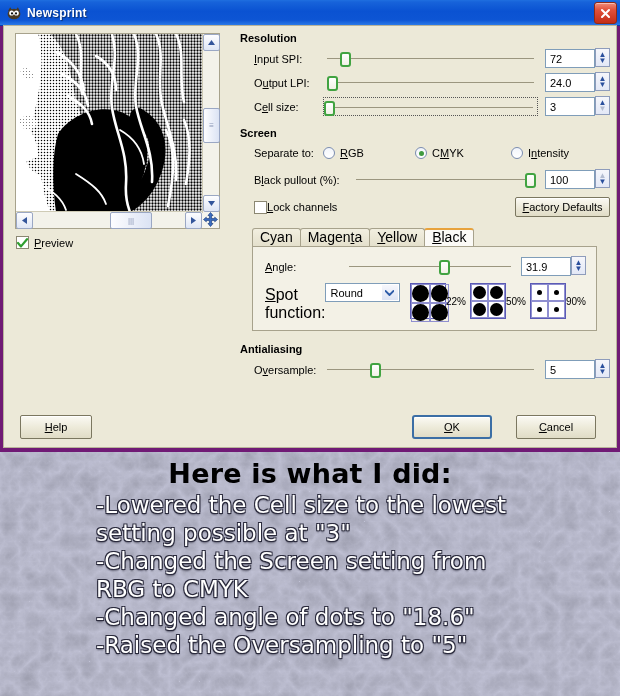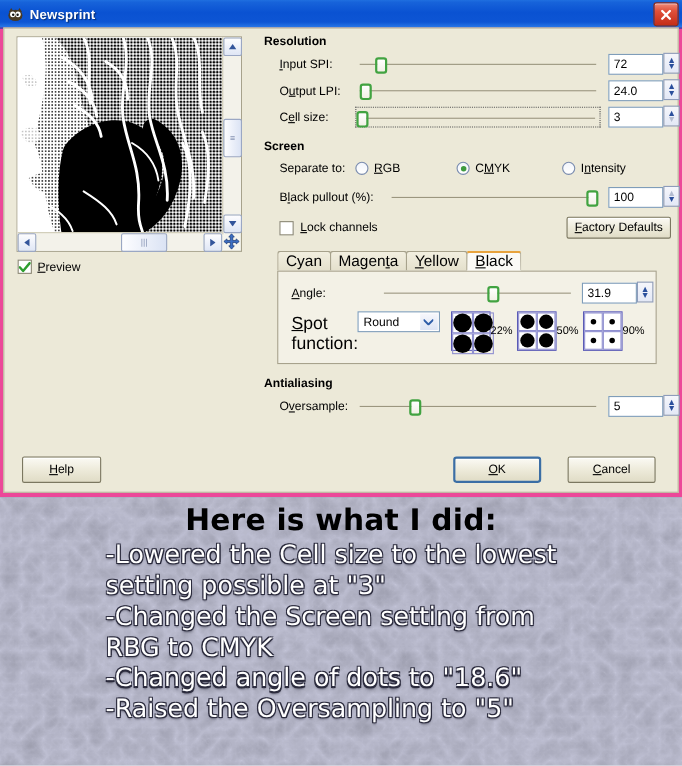--- a/index.html
+++ b/index.html
@@ -9,21 +9,21 @@
     overflow: hidden;
     background: #fff;
     font-family: "Liberation Sans", sans-serif;
   }
   #page { position: relative; width: 620px; height: 696px; }
 
   
   .window {
     position: absolute; left: 0; top: 0;
     width: 620px; height: 452px;
-    background: #ec4899;
+    background: #701a75;
     box-sizing: border-box;
   }
   .titlebar {
     position: relative;
     height: 25px;
     background: linear-gradient(to bottom,
         #1f6fe0 0%, #1763da 8%, #0a52d2 45%, #0d55d4 80%, #2a79e8 100%);
     border-bottom: 1px solid #0840ac;
     display: flex; align-items: center;
     padding-left: 6px;
@@ -186,21 +186,21 @@
     width: 15px; height: 19px;
     background: linear-gradient(to bottom, #f5f6fb, #e3e8f6);
     border: 1px solid #8e9cbb;
     box-sizing: border-box;
     display: flex; flex-direction: column;
     align-items: center; justify-content: center;
     cursor: pointer;
   }
   .spin-arrows span { line-height: 6px; font-size: 8px; color: #2a4f9c; }
   .spin-arrows span.dim { color: #b3bcd0; }
-  .spin-holder { position: relative; margin-right: 7px; flex: none; }
+  .spin-holder { position: relative; margin-right: 15px; flex: none; }
 
   
   .radio-row { display: flex; align-items: center; height: 20px; margin-bottom: 6px; }
   .radio-opt { display: flex; align-items: center; gap: 5px; font-size: 11px; cursor: pointer; }
   .radio {
     width: 12px; height: 12px; border-radius: 50%;
     border: 1px solid #7b8db0;
     background: linear-gradient(to bottom, #f2f5fb, #ffffff);
     box-sizing: border-box; flex: none;
     display: flex; align-items: center; justify-content: center;
@@ -531,21 +531,21 @@
           <div class="spin-holder">
             <div class="spin">100</div>
             <div class="spin-arrows">
               <span class="dim">▲</span>
               <span>▼</span>
             </div>
           </div>
         </div>
 
         <div class="row" style="margin-top:6px;height:22px;">
-          <div style="display:flex;align-items:center;gap:6px;padding-left:14px;">
+          <div style="display:flex;align-items:center;padding-left:14px;">
             <span class="cb"></span>
             <span style="font-size:11px;"><u>L</u>ock channels</span>
           </div>
           <div class="btn" style="position:absolute;right:0;width:95px;height:20px;">
             <span><u>F</u>actory Defaults</span>
           </div>
         </div>
 
         <div class="tabbar" style="margin-top:10px;">
           <div class="tab"><span>Cyan</span></div>

